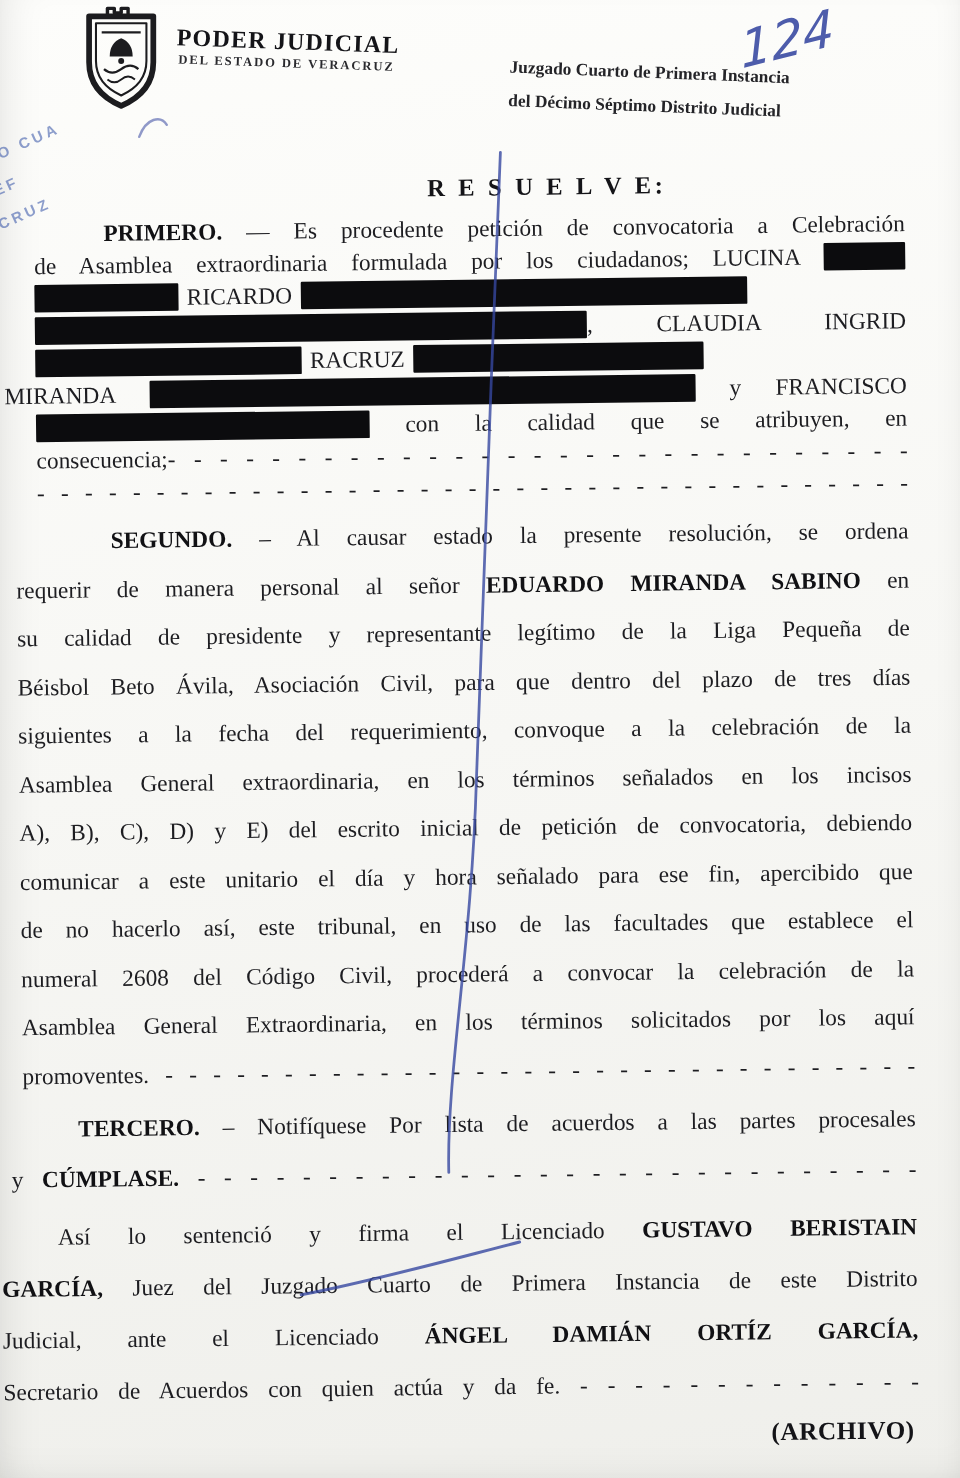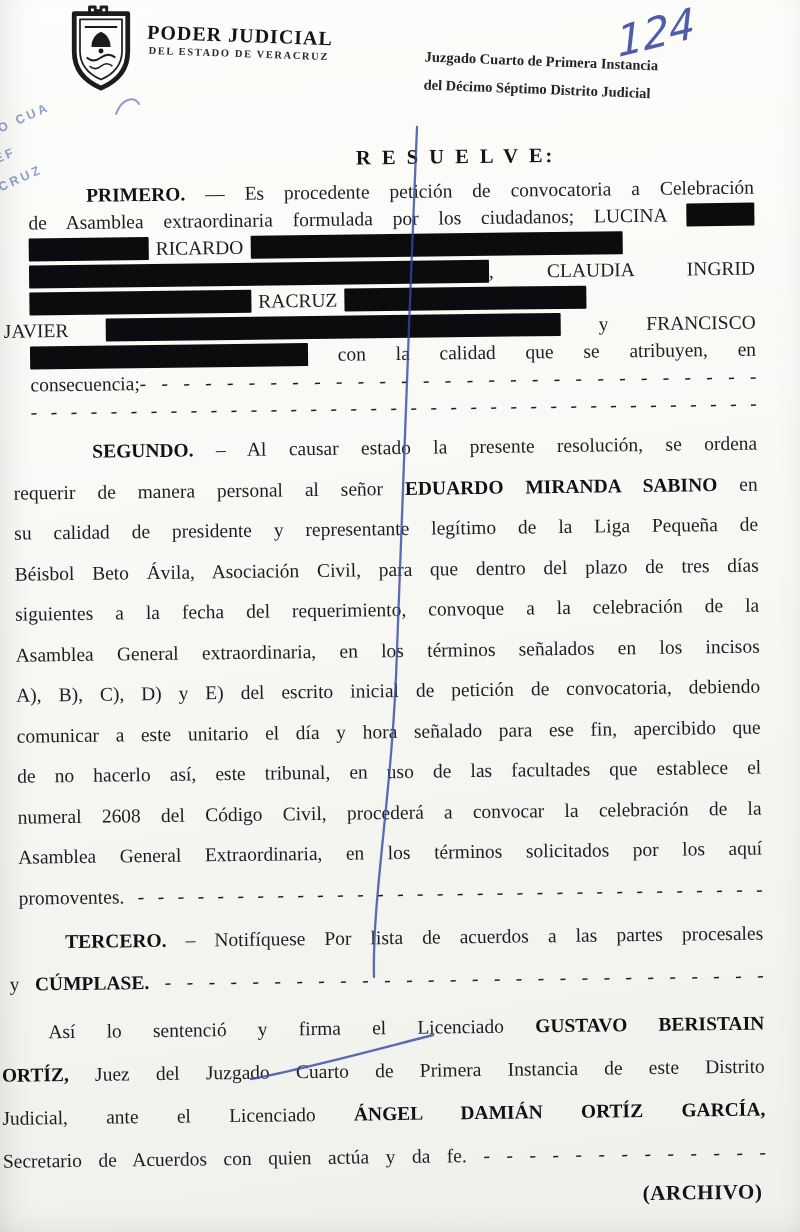--- a/index.html
+++ b/index.html
@@ -83,21 +83,21 @@
   <div class="content">
 
     <div class="res-title">R E S U E L V E:</div>
 
     <div class="p1">
       <div class="line ind58"><b>PRIMERO.</b><span> — Es procedente petición de convocatoria a Celebración</span></div>
       <div class="line"><span>de Asamblea extraordinaria formulada por los ciudadanos; LUCINA</span> <span class="red" style="width:68px"></span></div>
       <div class="line noj"><span class="red" style="width:120px"></span> <span>RICARDO</span> <span class="red" style="width:372px"></span></div>
       <div class="line"><span class="red" style="width:460px"></span><span>, CLAUDIA INGRID</span></div>
       <div class="line noj"><span class="red" style="width:222px"></span> <span>RACRUZ</span> <span class="red" style="width:242px"></span></div>
-      <div class="line ml-26"><span>JAVIER</span> <span class="red" style="width:455px"></span> <span>y FRANCISCO</span></div>
+      <div class="line ml-26"><span>MIRANDA</span> <span class="red" style="width:455px"></span> <span>y FRANCISCO</span></div>
       <div class="line"><span class="red" style="width:278px"></span> <span>con la calidad que se atribuyen, en</span></div>
       <div class="line"><span>consecuencia;</span><span>- - - - - - - - - - - - - - - - - - - - - - - - - - - - -</span></div>
       <div class="line"><span>- - - - - - - - - - - - - - - - - - - - - - - - - - - - - - - - - - - - -</span></div>
     </div>
 
     <div class="p2">
       <div class="line ind79"><b>SEGUNDO.</b><span> – Al causar estado la presente resolución, se ordena</span></div>
       <div class="line"><span>requerir de manera personal al señor </span><b>EDUARDO MIRANDA SABINO</b><span> en</span></div>
       <div class="line">su calidad de presidente y representante legítimo de la Liga Pequeña de</div>
       <div class="line">Béisbol Beto Ávila, Asociación Civil, para que dentro del plazo de tres días</div>
@@ -111,21 +111,21 @@
       <div class="line"><span>promoventes. </span><span>- - - - - - - - - - - - - - - - - - - - - - - - - - - - - - - -</span></div>
     </div>
 
     <div class="p3">
       <div class="line ind56"><b>TERCERO.</b><span> – Notifíquese Por lista de acuerdos a las partes procesales</span></div>
       <div class="line"><span>y </span><b>CÚMPLASE.</b><span> - - - - - - - - - - - - - - - - - - - - - - - - - - - -</span></div>
     </div>
 
     <div class="p4">
       <div class="line ind47"><span>Así lo sentenció y firma el Licenciado </span><b>GUSTAVO BERISTAIN</b></div>
-      <div class="line"><b>ORTÍZ,</b><span> Juez del Juzgado Cuarto de Primera Instancia de este Distrito</span></div>
+      <div class="line"><b>GARCÍA,</b><span> Juez del Juzgado Cuarto de Primera Instancia de este Distrito</span></div>
       <div class="line"><span>Judicial, ante el Licenciado </span><b>ÁNGEL DAMIÁN ORTÍZ GARCÍA,</b></div>
       <div class="line"><span>Secretario de Acuerdos con quien actúa y da fe. </span><span>- - - - - - - - - - - - -</span></div>
     </div>
 
     <div class="archivo">(ARCHIVO)</div>
   </div>
 
   <svg class="ink" viewBox="0 0 800 1232">
     <g fill="none" stroke="#3647a0" stroke-linecap="round">
       <path d="M417 127 C410 300 402 500 397 650 C393 790 372 895 374 977" stroke-width="2.3" opacity="0.8"></path>

